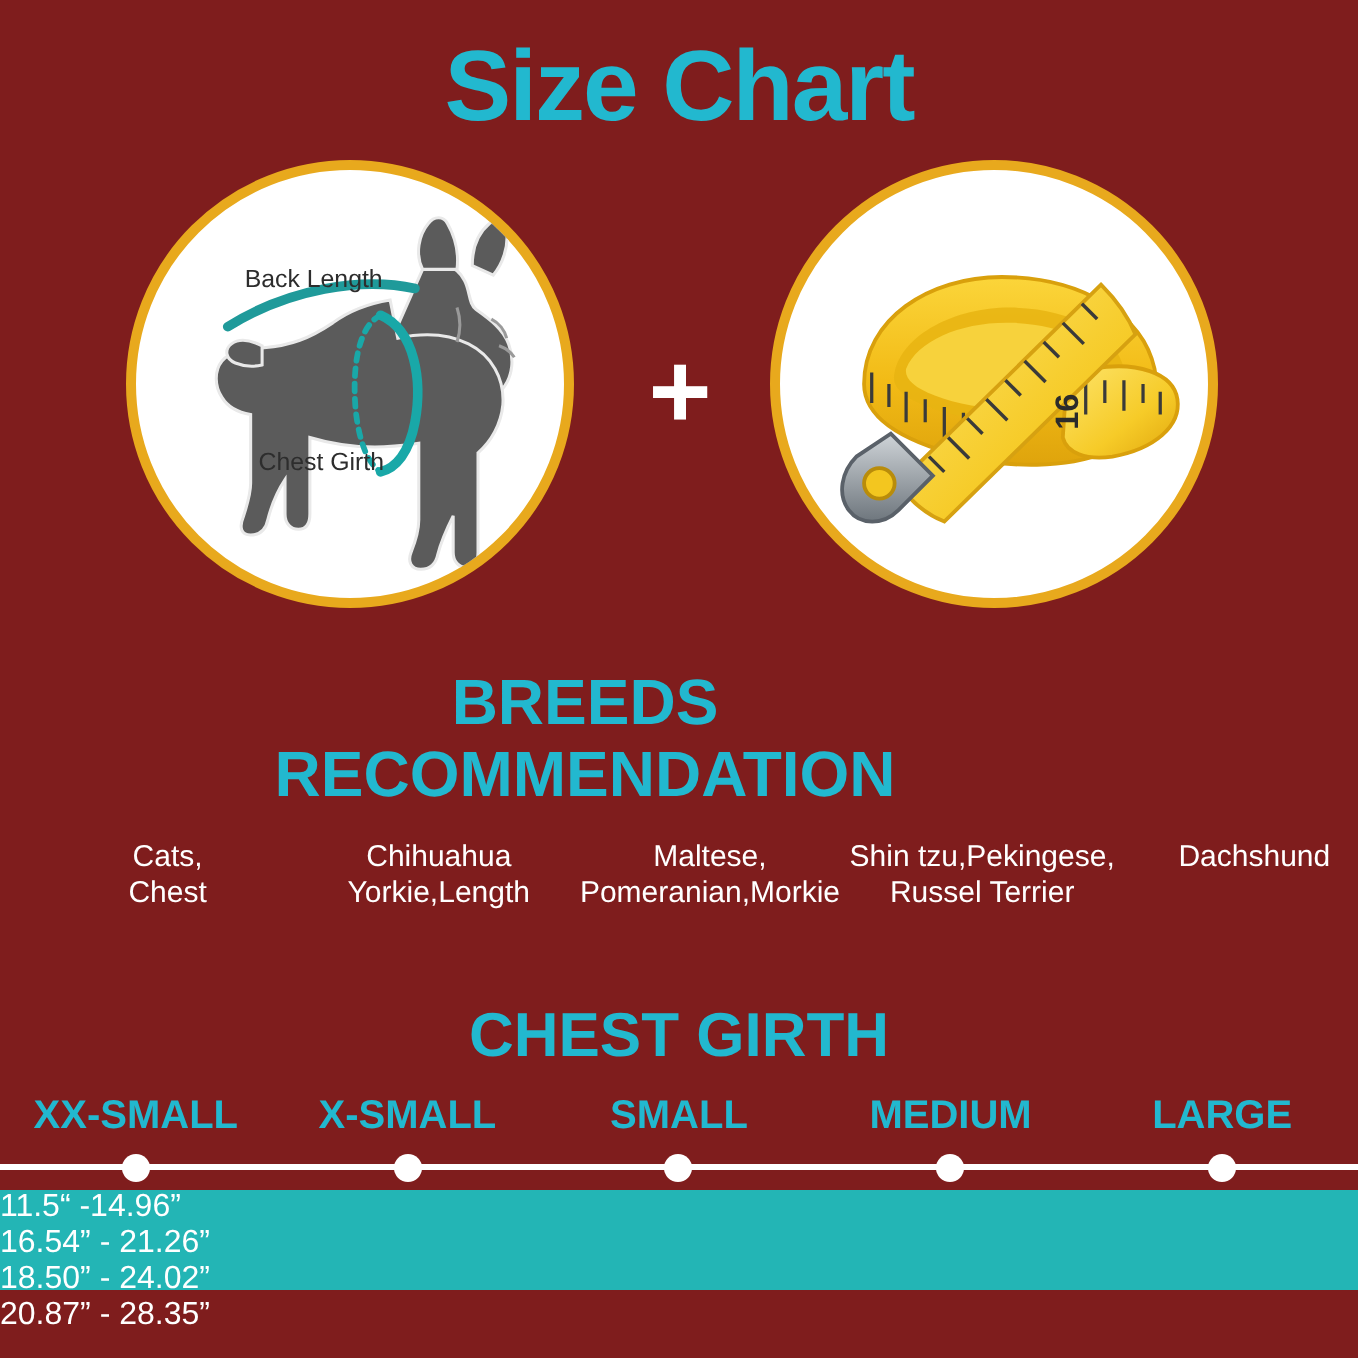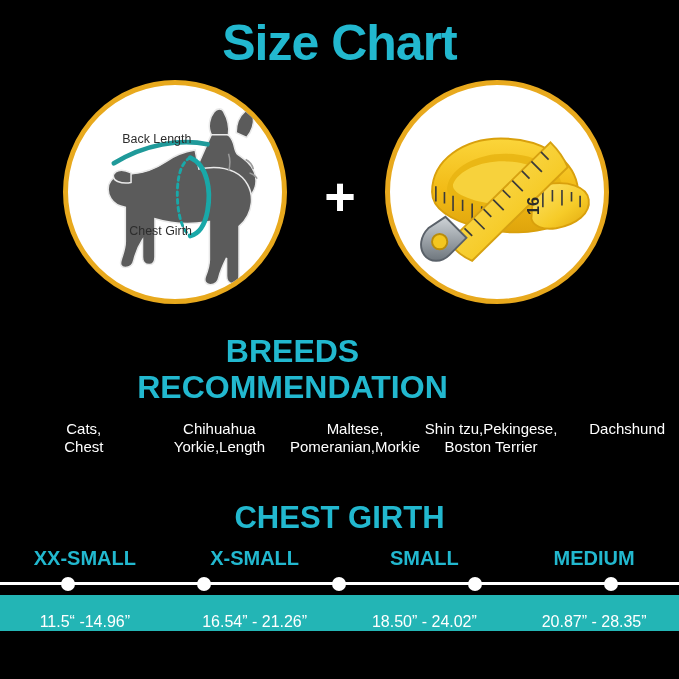--- a/index.html
+++ b/index.html
@@ -13,21 +13,21 @@
   body {
     background: #4d4d4d;
     font-family: "Liberation Sans", sans-serif;
     position: relative;
   }
 
   .page {
     position: relative;
     width: 679px;
     height: 679px;
-    background: #000000;
+    background: #7f1d1d;
   }
 
   
   .title {
     position: absolute;
     top: 17px;
     left: 0;
     width: 679px;
     text-align: center;
     font-size: 50px;
@@ -172,24 +172,25 @@
     border-radius: 50%;
     background: #ffffff;
   }
 
   
   .measure-bar {
     position: absolute;
     top: 595px;
     left: 0;
     width: 679px;
-    height: 36px;
+    height: 50px;
     background: #23b5b5;
     display: flex;
-    align-items: flex-end;
+    align-items: flex-start;
+    flex-direction: column;
   }
   .measure-cell {
     flex: 1 1 20%;
     text-align: center;
     color: #ffffff;
     font-size: 16px;
     white-space: nowrap;
   }
 </style>
 </head>
@@ -330,34 +331,35 @@
     <div class="breed-cell">
       <span class="ln">Chihuahua</span>
       <span class="ln">Yorkie,Length</span>
     </div>
     <div class="breed-cell">
       <span class="ln">Maltese,</span>
       <span class="ln">Pomeranian,Morkie</span>
     </div>
     <div class="breed-cell">
       <span class="ln">Shin tzu,Pekingese,</span>
-      <span class="ln">Boston Terrier</span>
+      <span class="ln">Russel Terrier</span>
     </div>
     <div class="breed-cell">
       <span class="ln">Dachshund</span>
     </div>
   </div>
 
   <div class="girth-heading">CHEST GIRTH</div>
 
   <div class="size-row">
     <div class="size-cell">XX-SMALL</div>
     <div class="size-cell">X-SMALL</div>
     <div class="size-cell">SMALL</div>
     <div class="size-cell">MEDIUM</div>
+    <div class="size-cell">LARGE</div>
   </div>
 
   <div class="axis">
     <div class="axis-line"></div>
     <div class="axis-dots">
       <div class="axis-dot-wrap">
           <span class="axis-dot"></span>
         </div>
       <div class="axis-dot-wrap">
           <span class="axis-dot"></span>

